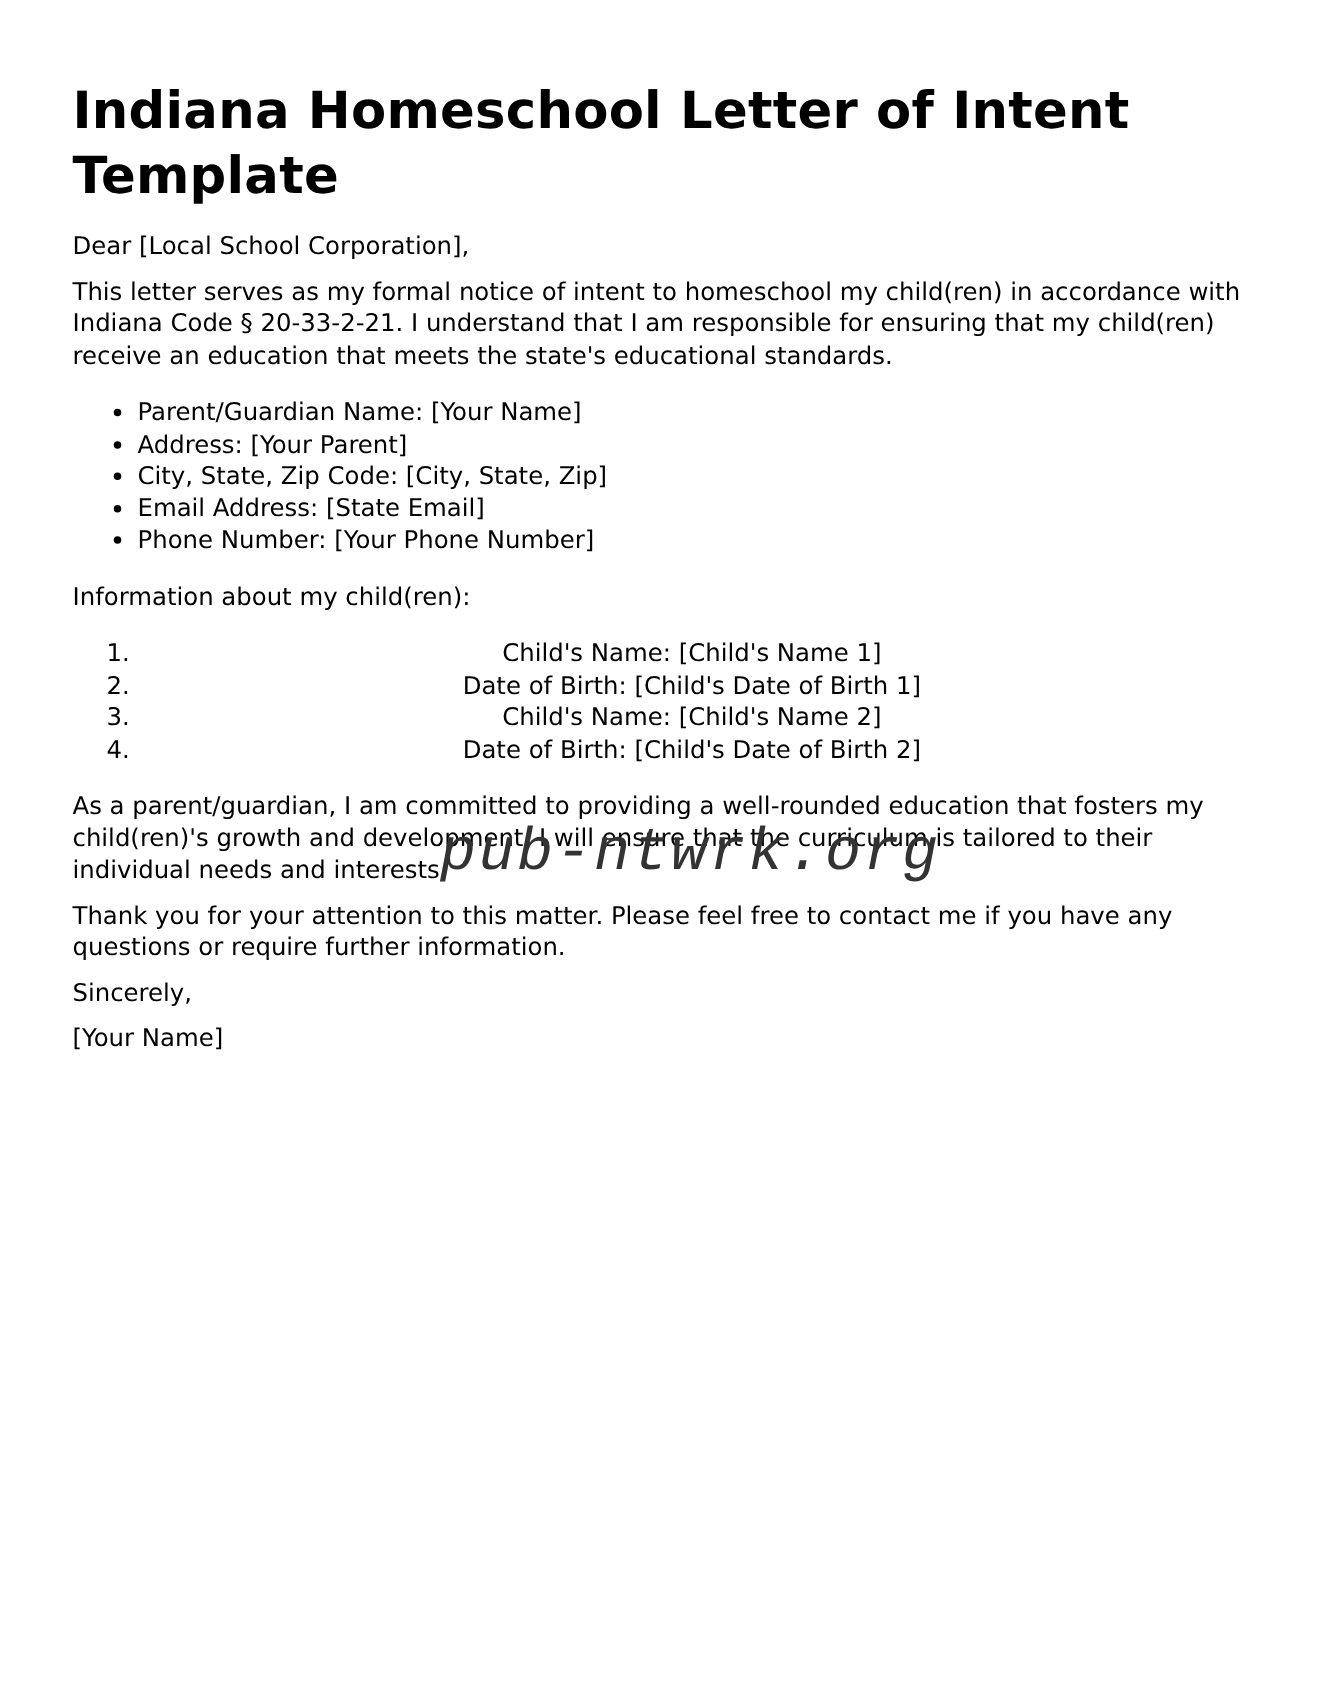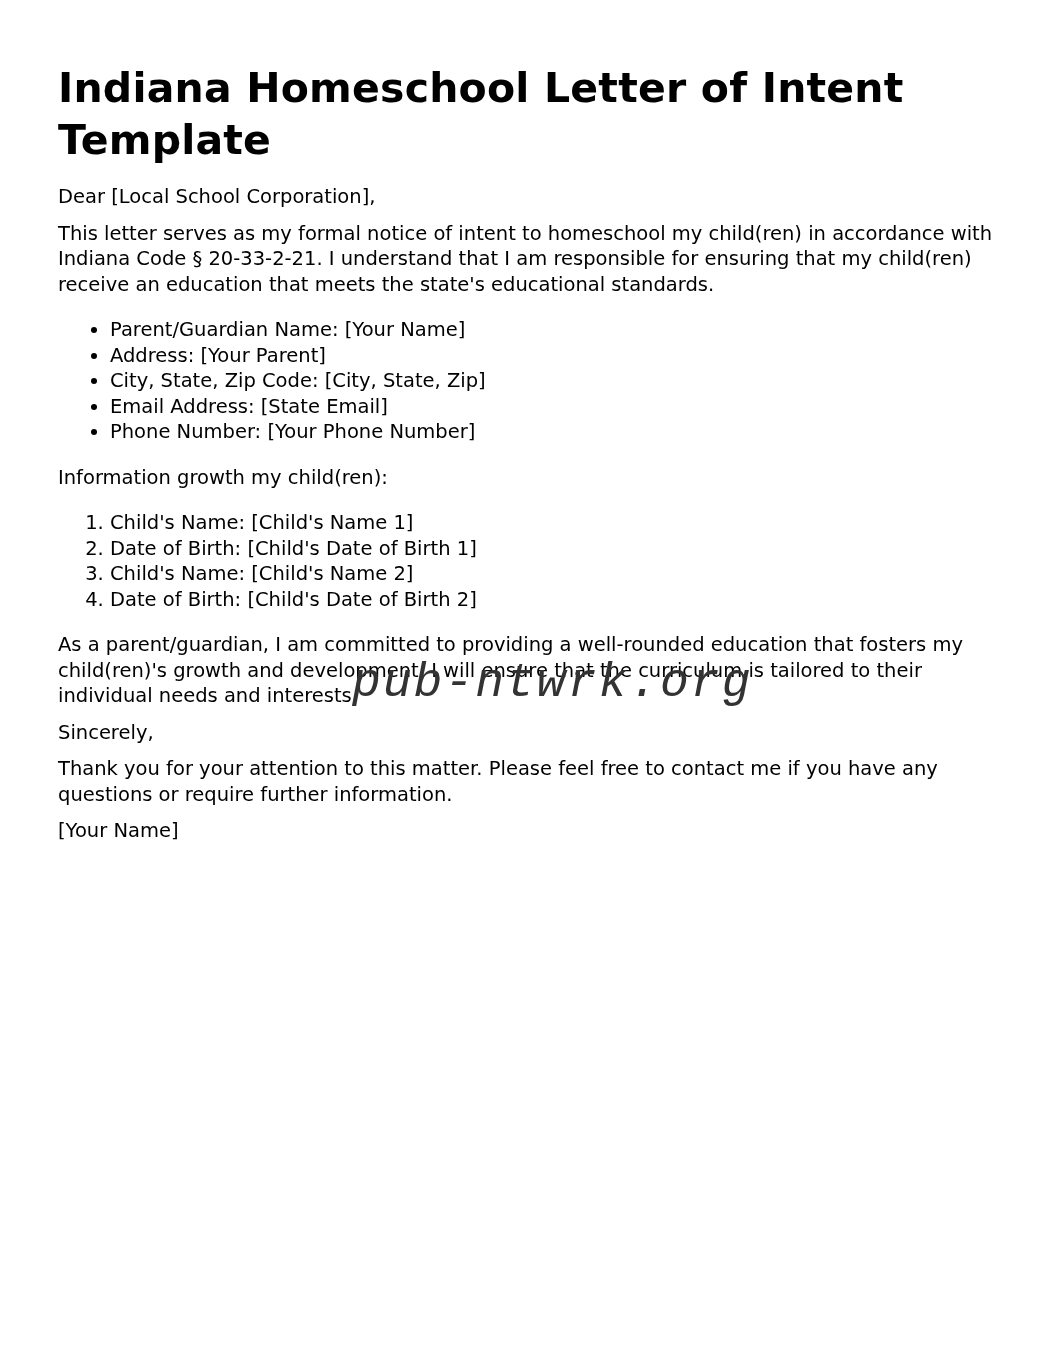--- a/index.html
+++ b/index.html
@@ -37,21 +37,21 @@
     margin: 11px 0;
     max-width: 945px;
   }
   ul.info-list, ol.children-list {
     margin: 20px 0;
     padding-left: 52px;
     font-size: 19.5px;
     line-height: 25.5px;
   }
   ul.info-list { list-style: disc; }
-  ol.children-list { list-style: decimal; }
+  ol.children-list { list-style: decimal; text-align: center; }
   li .item-label { font-weight: normal; }
   .watermark {
     position: absolute;
     left: 352px;
     top: 656px;
     font-family: "Liberation Mono", "DejaVu Sans Mono", monospace;
     font-size: 48px;
     letter-spacing: 2px;
     color: #333333;
     white-space: nowrap;
@@ -73,33 +73,33 @@
 
 
     <ul class="info-list">
       <li><span class="item-label">Parent/Guardian Name:</span> <span>[Your Name]</span></li>
       <li><span class="item-label">Address:</span> <span>[Your Parent]</span></li>
       <li><span class="item-label">City, State, Zip Code:</span> <span>[City, State, Zip]</span></li>
       <li><span class="item-label">Email Address:</span> <span>[State Email]</span></li>
       <li><span class="item-label">Phone Number:</span> <span>[Your Phone Number]</span></li>
     </ul>
 
-    <p class="body-text">Information growth my child(ren):</p>
+    <p class="body-text">Information about my child(ren):</p>
 
     <ol class="children-list">
       <li><span class="item-label">Child's Name:</span> <span>[Child's Name 1]</span></li>
       <li><span class="item-label">Date of Birth:</span> <span>[Child's Date of Birth 1]</span></li>
       <li><span class="item-label">Child's Name:</span> <span>[Child's Name 2]</span></li>
       <li><span class="item-label">Date of Birth:</span> <span>[Child's Date of Birth 2]</span></li>
     </ol>
 
     <p class="body-text">As a parent/guardian, I am committed to providing a well-rounded education that fosters my child(ren)'s growth and development. I will ensure that the curriculum is tailored to their individual needs and interests.</p>
 
+    <p class="body-text">Thank you for your attention to this matter. Please feel free to contact me if you have any questions or require further information.</p>
+
     <p class="body-text">Sincerely,</p>
-
-    <p class="body-text">Thank you for your attention to this matter. Please feel free to contact me if you have any questions or require further information.</p>
 
     <p class="body-text">[Your Name]</p>
 
   </div>
 
   <div class="watermark">pub-ntwrk.org</div>
 </div>
 
 </body></html>

